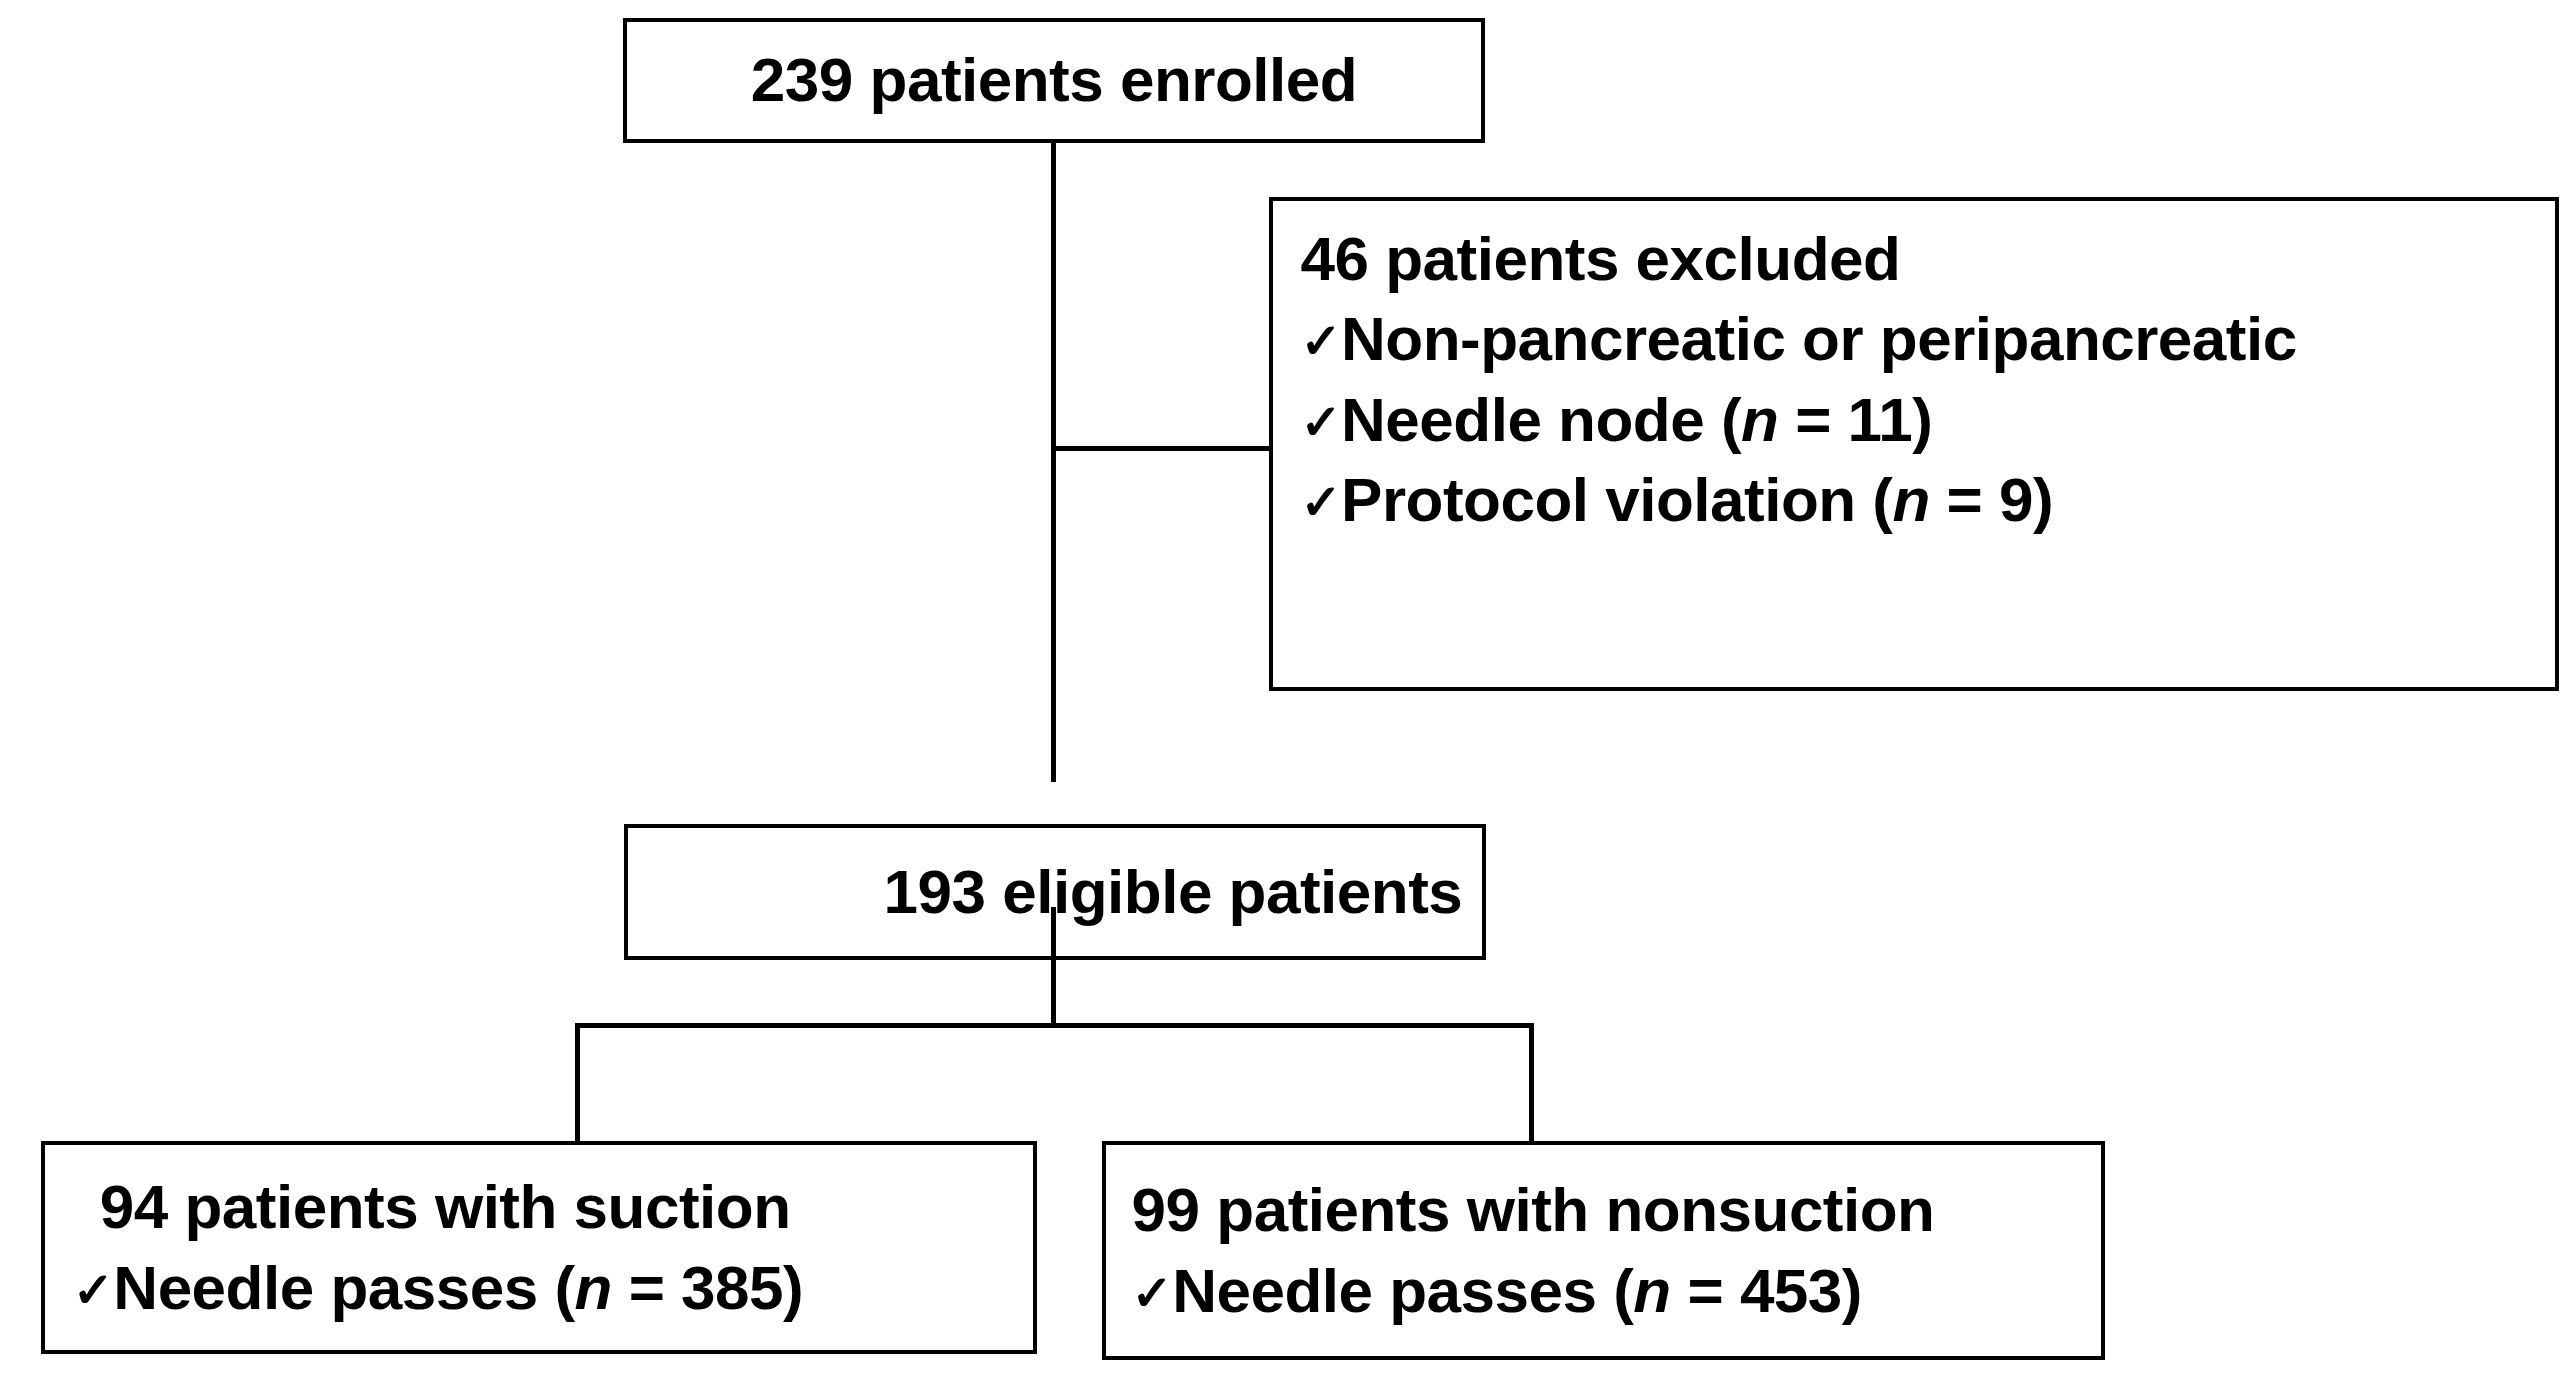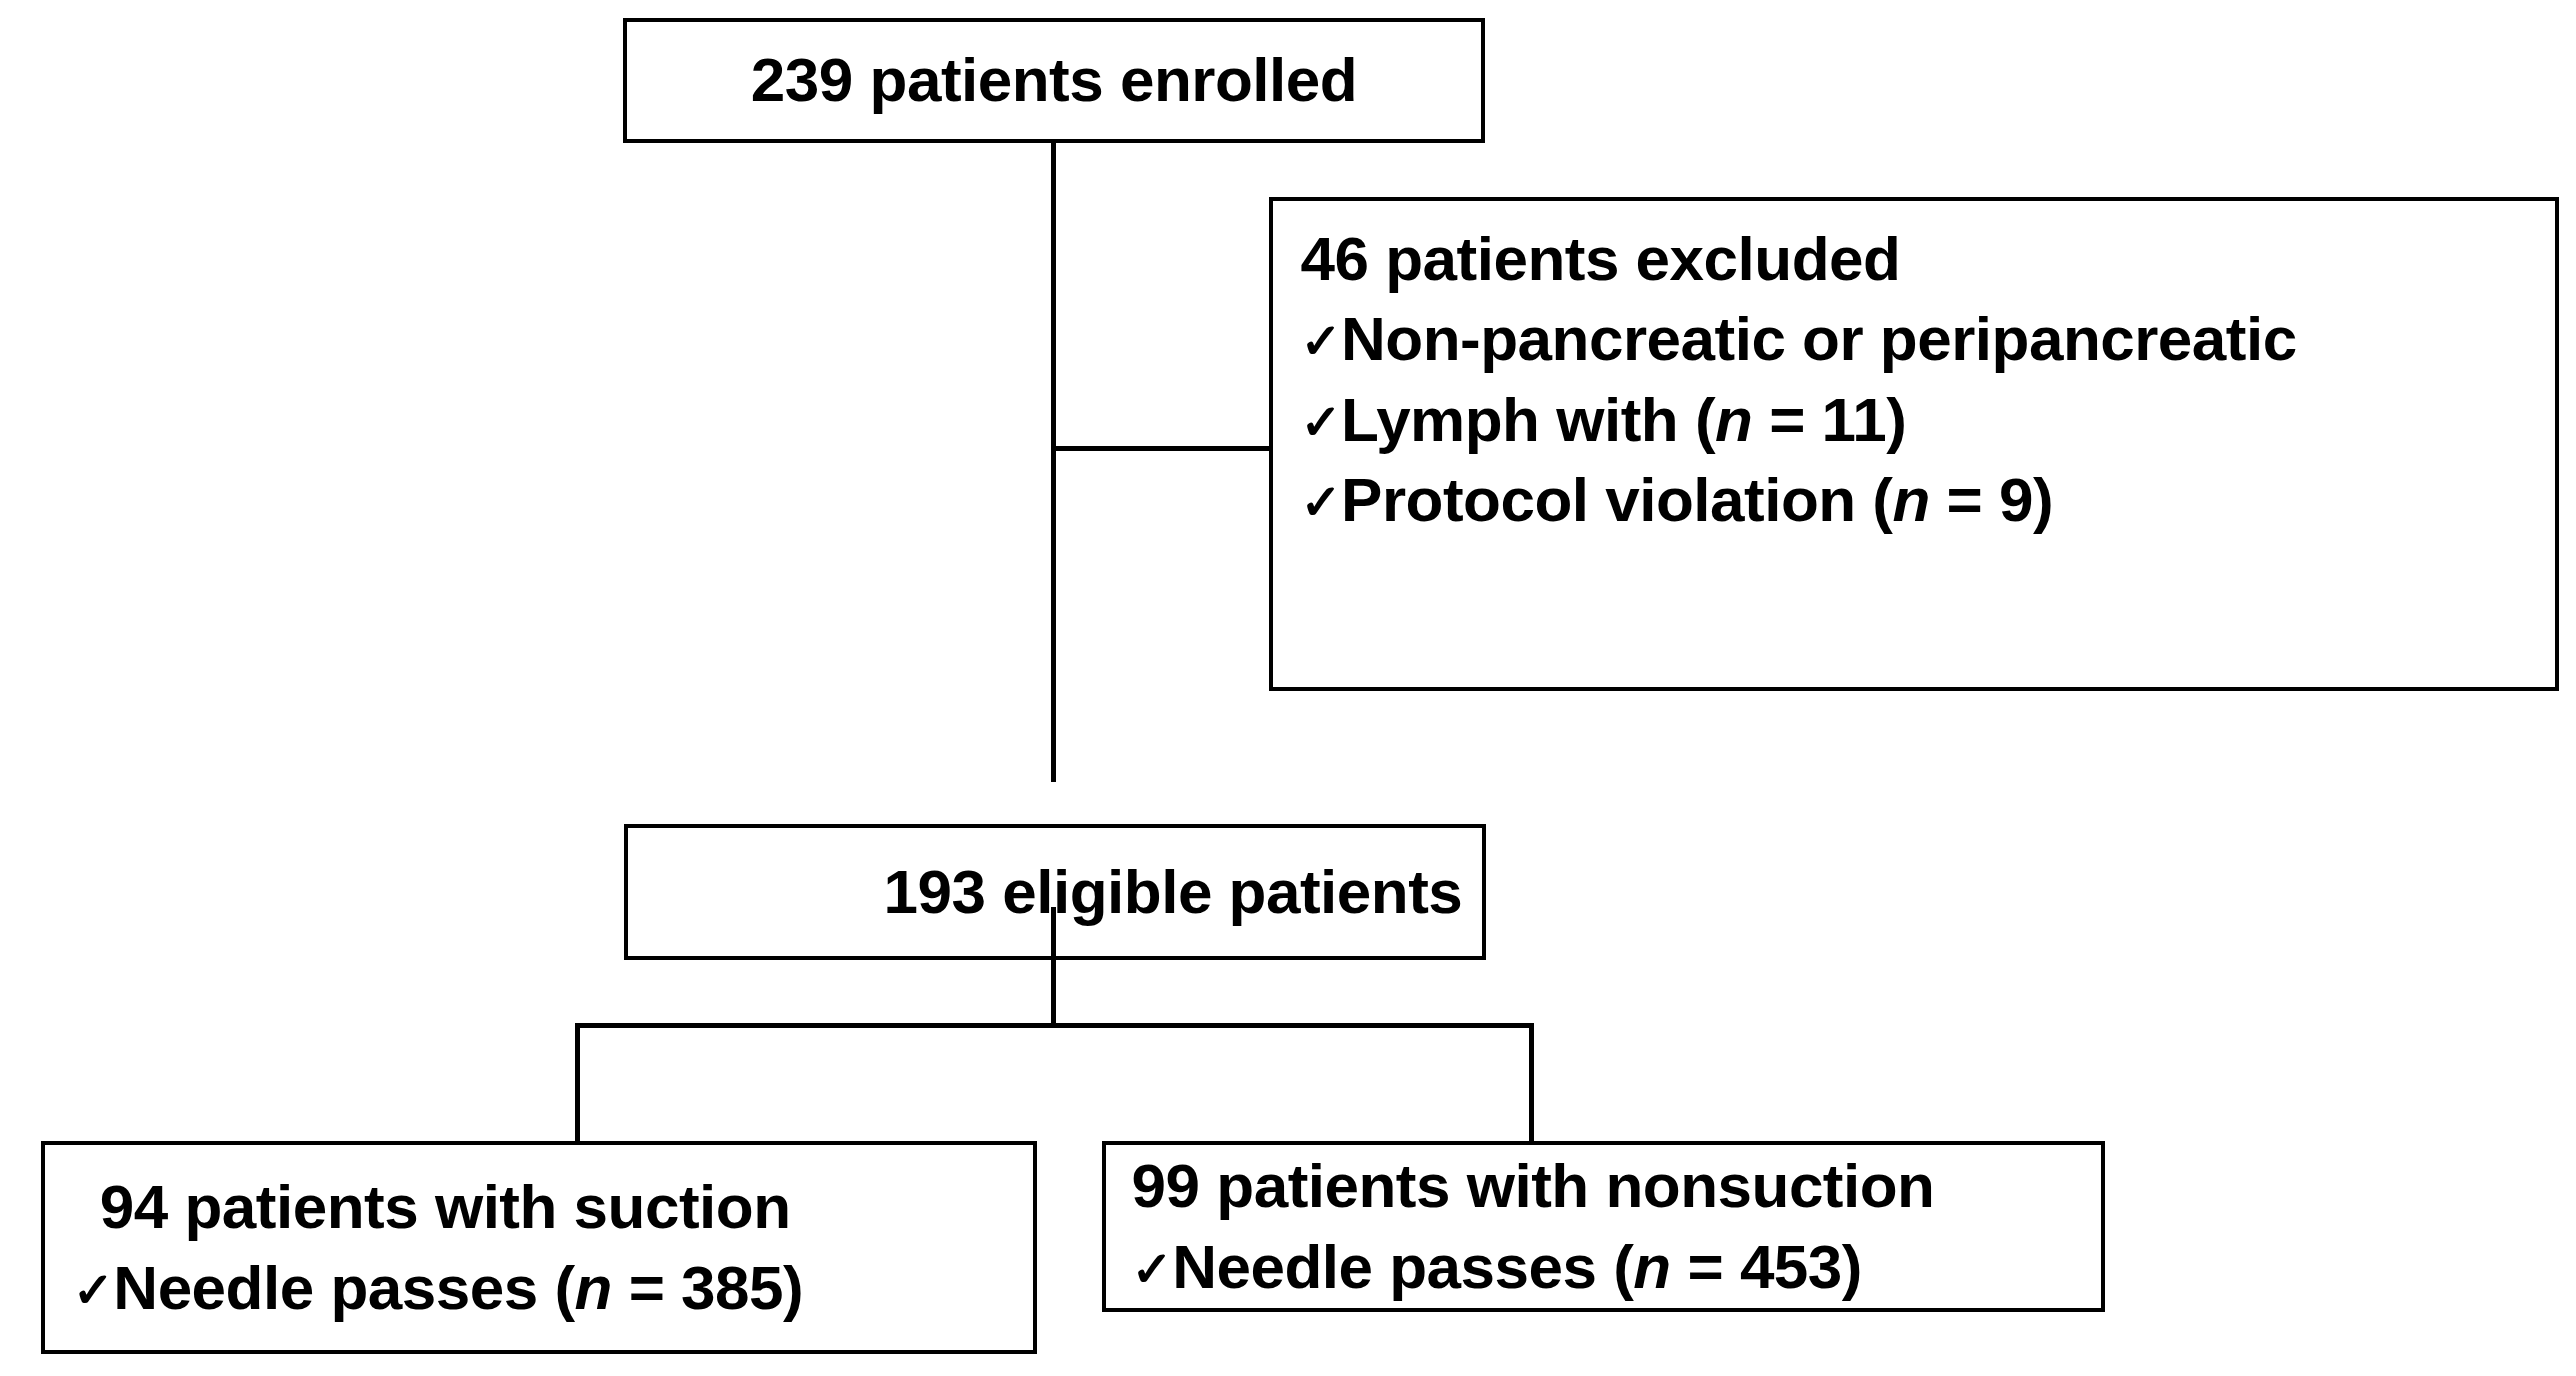--- a/index.html
+++ b/index.html
@@ -80,21 +80,21 @@
     width: 996px;
     height: 213px;
     margin-left: 28px;
   }
   #node-suction .node-line { padding-left: 28px; }
 
   #node-nonsuction {
     left: 1102px;
     top: 1141px;
     width: 1003px;
-    height: 171px;
+    height: 219px;
   }
   #node-nonsuction .node-line { padding-left: 25.6px; }
 
   .indent-wrap { padding-left: 69px !important; }
 
   .ital-n {
     font-style: italic;
   }
 
   .check {
@@ -131,21 +131,21 @@
   <div class="node" id="node-enrolled">
     <div class="node-line center-line">239 patients enrolled</div>
   </div>
 
   <div class="node" id="node-excluded">
     <div class="node-line">46 patients excluded</div>
 
     <div class="node-line"><span class="check">✓</span><span>Non-pancreatic or peripancreatic</span></div>
 
 
-    <div class="node-line"><span class="check">✓</span><span>Lymph with (</span><span class="ital-n">n</span><span> = 11)</span></div>
+    <div class="node-line"><span class="check">✓</span><span>Needle node (</span><span class="ital-n">n</span><span> = 11)</span></div>
 
     <div class="node-line"><span class="check">✓</span><span>Protocol violation (</span><span class="ital-n">n</span><span> = 9)</span></div>
   </div>
 
   <div class="node" id="node-eligible">
     <div class="node-line center-line">193 eligible patients</div>
   </div>
 
   <div class="node" id="node-suction">
     <div class="node-line" style="padding-left:55px;">94 patients with suction</div>

